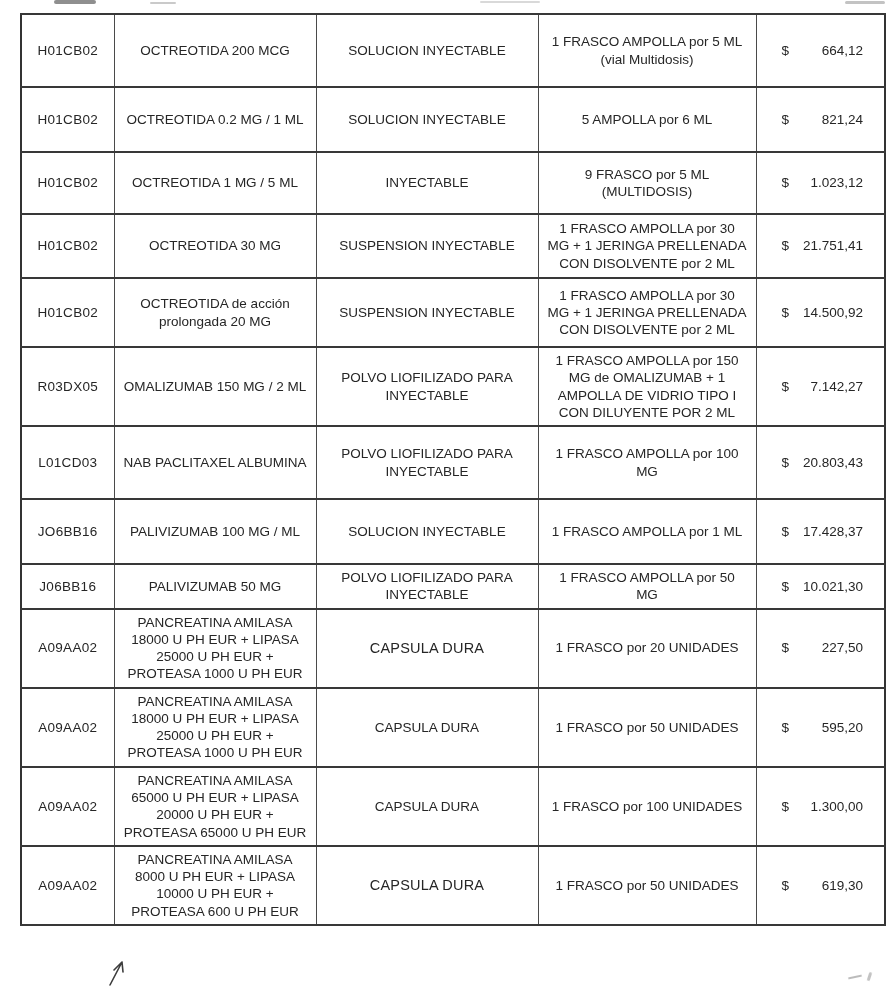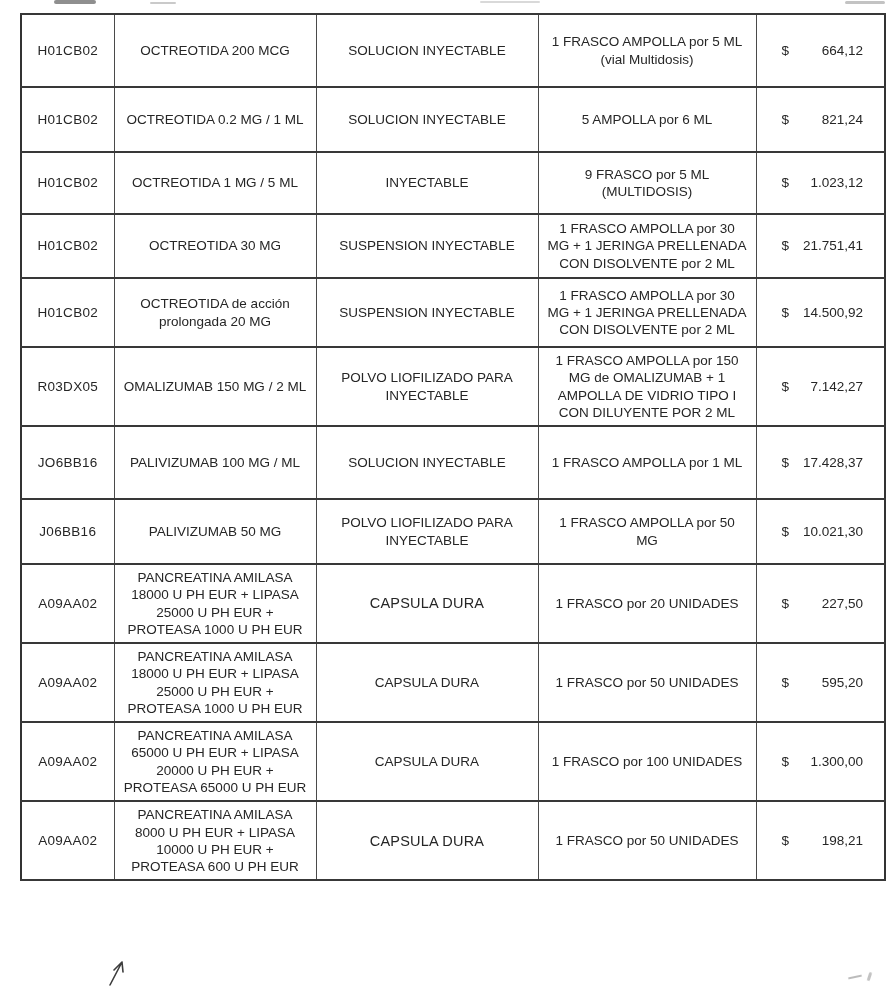--- a/index.html
+++ b/index.html
@@ -172,20 +172,32 @@
       <td class="col-form">POLVO LIOFILIZADO PARA INYECTABLE</td>
       <td class="col-pres">1 FRASCO AMPOLLA por 150 MG de OMALIZUMAB + 1 AMPOLLA DE VIDRIO TIPO I CON DILUYENTE POR 2 ML</td>
       <td class="col-price">
         <div class="price-wrap">
           <span class="price-currency">$</span>
           <span class="price-amount">7.142,27</span>
         </div>
       </td>
     </tr>
         <tr>
+      <td class="col-code">L01CD03</td>
+      <td class="col-name">NAB PACLITAXEL ALBUMINA</td>
+      <td class="col-form">POLVO LIOFILIZADO PARA INYECTABLE</td>
+      <td class="col-pres">1 FRASCO AMPOLLA por 100 MG</td>
+      <td class="col-price">
+        <div class="price-wrap">
+          <span class="price-currency">$</span>
+          <span class="price-amount">20.803,43</span>
+        </div>
+      </td>
+    </tr>
+        <tr>
       <td class="col-code">JO6BB16</td>
       <td class="col-name">PALIVIZUMAB 100 MG / ML</td>
       <td class="col-form">SOLUCION INYECTABLE</td>
       <td class="col-pres">1 FRASCO AMPOLLA por 1 ML</td>
       <td class="col-price">
         <div class="price-wrap">
           <span class="price-currency">$</span>
           <span class="price-amount">17.428,37</span>
         </div>
       </td>
@@ -239,21 +251,21 @@
       </td>
     </tr>
         <tr>
       <td class="col-code">A09AA02</td>
       <td class="col-name">PANCREATINA AMILASA 8000 U PH EUR + LIPASA 10000 U PH EUR + PROTEASA 600 U PH EUR</td>
       <td class="col-form form-strong">CAPSULA DURA</td>
       <td class="col-pres">1 FRASCO por 50 UNIDADES</td>
       <td class="col-price">
         <div class="price-wrap">
           <span class="price-currency">$</span>
-          <span class="price-amount">198,21</span>
+          <span class="price-amount">619,30</span>
         </div>
       </td>
     </tr>
       </tbody>
   </table>
 
   <svg class="pen-arrow" viewBox="0 0 48 28">
     <path d="M14 27 L26 4 M26 4 L18 12 M26 4 L27 14" fill="none" stroke="#3c3c3c" stroke-width="1.6" stroke-linecap="round"></path>
   </svg>
 

